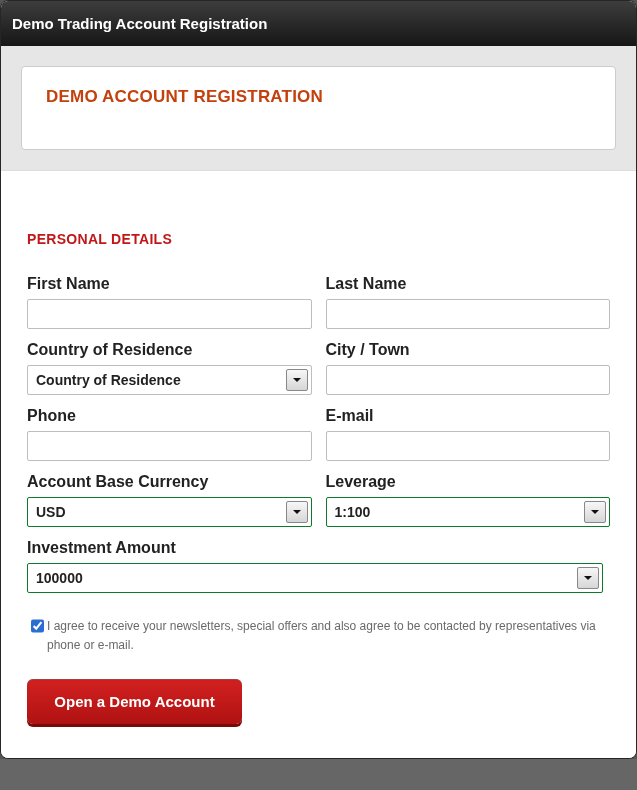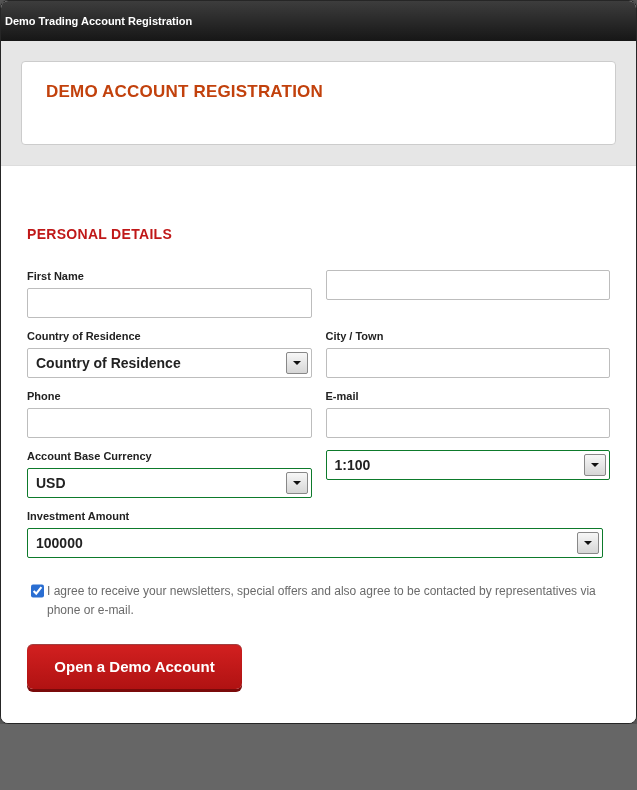--- a/index.html
+++ b/index.html
@@ -17,22 +17,22 @@
       border: 1px solid #262626;
       border-radius: 8px;
       overflow: hidden;
       box-shadow: 0 0 20px rgba(0,0,0,0.6);
       margin: 0 auto;
       position: relative;
     }
     .titlebar {
       background: linear-gradient(#3d3d3d, #161616);
       color: #fff;
-      padding: 14px 4px;
-      font-size: 11px;
+      padding: 14px 11px;
+      font-size: 15px;
       font-weight: bold;
     }
     .notice-box {
       margin: 20px 20px 20px 20px;
       background: #fff;
       border: 1px solid #ccc;
       border-radius: 4px;
       padding: 20px 24px 28px 24px;
     }
     .notice-title {
@@ -67,21 +67,21 @@
       display: flex;
       gap: 14px;
       margin-bottom: 12px;
     }
     .field {
       flex: 1;
       display: flex;
       flex-direction: column;
     }
     .field label {
-      font-size: 11px;
+      font-size: 16px;
       font-weight: bold;
       color: #222;
       margin-bottom: 6px;
     }
     .text-input, .select-wrap {
       border: 1px solid #bdbdbd;
       background: #fff;
       border-radius: 2px;
       height: 30px;
       font-size: 14px;
@@ -156,20 +156,21 @@
 
   <div class="form-panel">
     <div class="section-title">PERSONAL DETAILS</div>
 
     <div class="row">
       <div class="field">
         <label>First Name</label>
         <input class="text-input" type="text" value="" style="">
       </div>
       <div class="field">
+        <label>Last Name</label>
         <input class="text-input" type="text" value="" style="">
       </div>
     </div>
 
     <div class="row">
       <div class="field">
         <label>Country of Residence</label>
         <div class="select-wrap">
           <span>Country of Residence</span>
           <div class="select-btn">
@@ -202,20 +203,21 @@
         <div class="select-wrap green">
           <span>USD</span>
           <div class="select-btn">
             <svg viewBox="0 0 10 10">
                 <path d="M1 3 L5 7 L9 3 Z"></path>
               </svg>
           </div>
         </div>
       </div>
       <div class="field">
+        <label>Leverage</label>
         <div class="select-wrap green">
           <span>1:100</span>
           <div class="select-btn">
             <svg viewBox="0 0 10 10">
                 <path d="M1 3 L5 7 L9 3 Z"></path>
               </svg>
           </div>
         </div>
       </div>
     </div>

